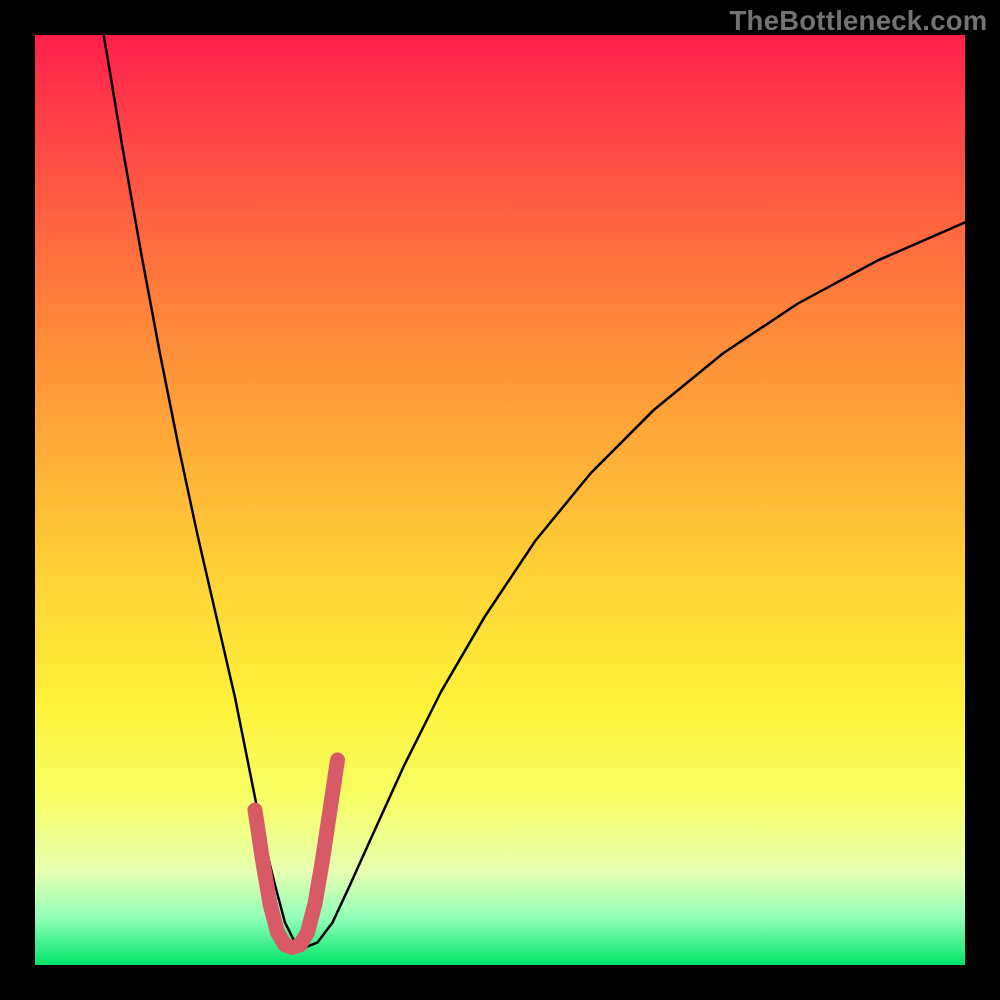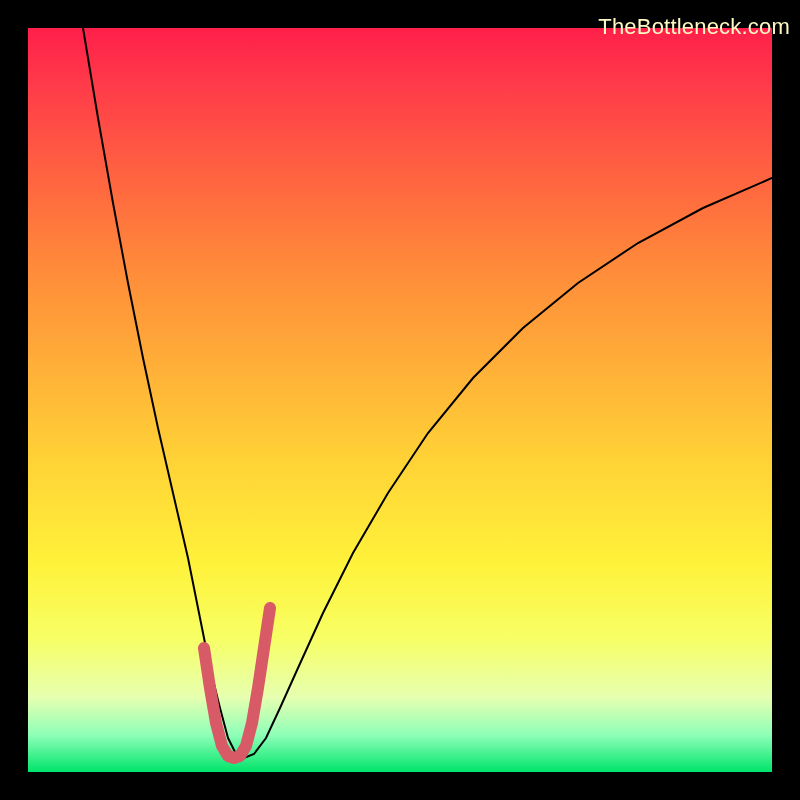--- a/index.html
+++ b/index.html
@@ -25,25 +25,25 @@
       #ffab38 44%,
       #ffd236 58%,
       #fff23a 72%,
       #f7ff65 82%,
       #e6ffb0 90%,
       #8fffb8 95%,
       #00e46a 100%);
   }
   .watermark {
     position: absolute;
-    top: 14px;
+    top: 4px;
     right: 10px;
-    color: #fef9c3;
+    color: #737373;
     font-size: 22px;
-    font-weight: 400;
+    font-weight: 700;
     letter-spacing: 0.2px;
     user-select: none;
   }
   svg {
     position: absolute;
     left: 0;
     top: 0;
   }
 </style>
 </head>

